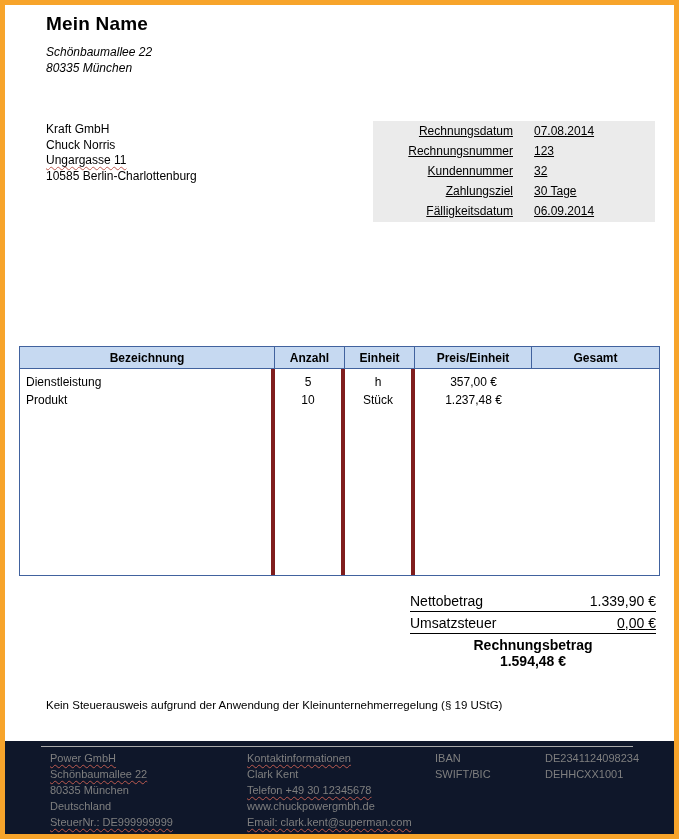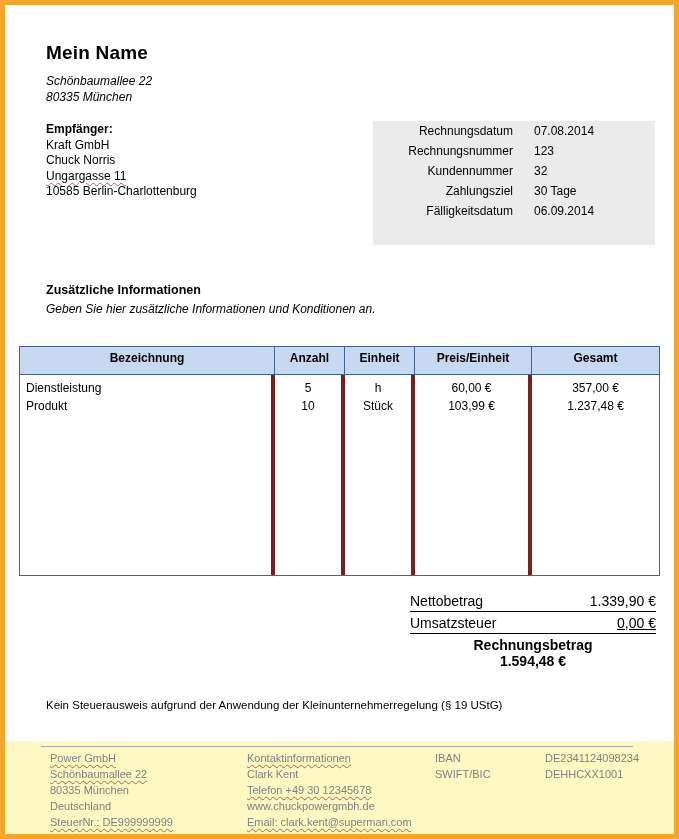--- a/index.html
+++ b/index.html
@@ -8,59 +8,59 @@
     width:679px; height:839px;
     box-sizing:border-box;
     border:5px solid #F7A42B;
     background:#ffffff;
     font-family:"Liberation Sans", sans-serif;
     color:#000;
     overflow:hidden;
   }
   
   .sender { position:absolute; left:41px; top:8px; }
-  .sender-name { font-size:19px; font-weight:bold; letter-spacing:.2px;margin-top:29px; }
+  .sender-name { font-size:19px; font-weight:bold; letter-spacing:.2px; }
   .sender-addr { margin-top:9px; font-size:12px; font-style:italic; line-height:16px; }
   
   .recipient { position:absolute; left:41px; top:117px; font-size:12px; line-height:15.5px; }
   .recipient .label { font-weight:bold; }
   
-  .meta-box { position:absolute; left:368px; top:116px; width:282px; height:124px;
-    background:#EBEBEB; font-size:12px; }
+  .meta-box { position:absolute; left:368px; top:116px; width:282px; height:101px;
+    background:#EBEBEB; font-size:12px;text-decoration:underline; }
   .meta-row { display:flex; height:20px; align-items:center; }
   .meta-label { flex:0 0 140px; text-align:right; }
   .meta-value { padding-left:21px; }
   
   .addinfo { position:absolute; left:41px; top:278px; font-size:12px; }
   .addinfo-title { font-weight:bold; font-size:12.5px; }
   .addinfo-text { margin-top:5px; font-style:italic; }
   
   .items { position:absolute; left:14px; top:341px; width:641px; height:230px;
     box-sizing:border-box; border:1px solid #41629E; display:flex; flex-direction:column; }
   .items-header { display:grid; grid-template-columns:255px 70px 70px 117px 1fr;
     background:#C6D9F1; border-bottom:1px solid #41629E; }
-  .items-header > div { padding:4px 0 9px 0; text-align:center; font-weight:bold;
+  .items-header > div { padding:4px 0 3px 0; text-align:center; font-weight:bold;
     font-size:12px; border-right:1px solid #41629E; }
   .items-header > div:last-child { border-right:none; }
   .items-body { flex:1; display:grid; grid-template-columns:255px 70px 70px 117px 1fr; }
   .items-col { border-right:4px solid #7f1d1d; padding-top:4px; font-size:12px; line-height:18px; }
   .items-col:last-child { border-right:none; }
   .items-col.c-left .cell { padding-left:6px; text-align:left; }
   .items-col.c-mid .cell { text-align:center; }
   
   .totals { position:absolute; left:405px; top:585px; width:246px; font-size:14px; }
   .total-row { display:flex; justify-content:space-between; align-items:center;
     height:21px; }
   .total-row.ruled { border-bottom:1px solid #000; }
   .total-row .ul { text-decoration:underline; }
   .total-row.grand { font-weight:bold; margin-top:3px;flex-direction:column; }
   
   .tax-note { position:absolute; left:41px; top:694px; font-size:11.5px; }
   
-  .footer { position:absolute; left:0; right:0; top:736px; bottom:0; background:#fef9c3;
+  .footer { position:absolute; left:0; right:0; top:736px; bottom:0; background:#0f172a;
     color:#7F7F7F; font-size:11px; }
   .footer-rule { position:absolute; left:36px; width:592px; top:5px; border-top:1px solid #A9A9A9; }
   .f-col { position:absolute; top:9px; line-height:16px; }
   .f-col1 { left:45px; }
   .f-col2 { left:242px; }
   .f-col3 { left:430px; }
   .f-line { display:block; }
   .bank-row { display:grid; grid-template-columns:110px auto; }
   
   .sq { text-decoration-line:underline; text-decoration-style:wavy;
@@ -74,21 +74,20 @@
 
   <div class="sender">
     <div class="sender-name">Mein Name</div>
     <div class="sender-addr">
       <div>Schönbaumallee 22</div>
       <div>80335 München</div>
     </div>
   </div>
 
   <div class="recipient">
-    <div class="label">Empfänger:</div>
     <div>Kraft GmbH</div>
     <div>Chuck Norris</div>
     <div class="sq">Ungargasse 11</div>
     <div>10585 Berlin-Charlottenburg</div>
   </div>
 
   <div class="meta-box">
     <div class="meta-row">
       <div class="meta-label">Rechnungsdatum</div>
       <div class="meta-value">07.08.2014</div>
@@ -104,24 +103,20 @@
     <div class="meta-row">
       <div class="meta-label">Zahlungsziel</div>
       <div class="meta-value">30 Tage</div>
     </div>
     <div class="meta-row">
       <div class="meta-label">Fälligkeitsdatum</div>
       <div class="meta-value">06.09.2014</div>
     </div>
   </div>
 
-  <div class="addinfo">
-    <div class="addinfo-title">Zusätzliche Informationen</div>
-    <div class="addinfo-text">Geben Sie hier zusätzliche Informationen und Konditionen an.</div>
-  </div>
 
   <div class="items">
     <div class="items-header">
       <div>Bezeichnung</div>
       <div>Anzahl</div>
       <div>Einheit</div>
       <div>Preis/Einheit</div>
       <div>Gesamt</div>
     </div>
     <div class="items-body">
@@ -129,24 +124,20 @@
         <div class="cell">Dienstleistung</div>
         <div class="cell">Produkt</div>
       </div>
       <div class="items-col c-mid">
         <div class="cell">5</div>
         <div class="cell">10</div>
       </div>
       <div class="items-col c-mid">
         <div class="cell">h</div>
         <div class="cell">Stück</div>
-      </div>
-      <div class="items-col c-mid">
-        <div class="cell">60,00 €</div>
-        <div class="cell">103,99 €</div>
       </div>
       <div class="items-col c-mid">
         <div class="cell">357,00 €</div>
         <div class="cell">1.237,48 €</div>
       </div>
     </div>
   </div>
 
   <div class="totals">
     <div class="total-row ruled">

